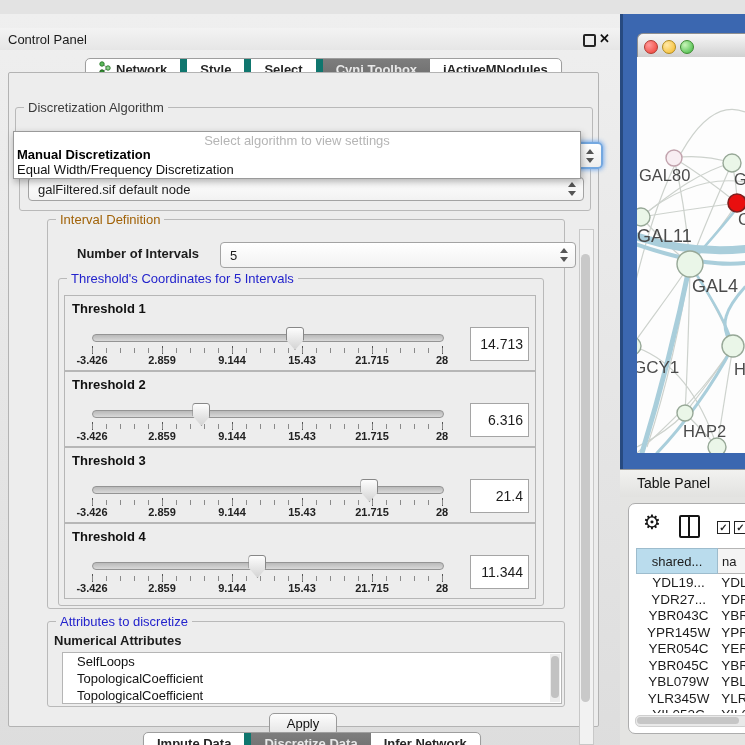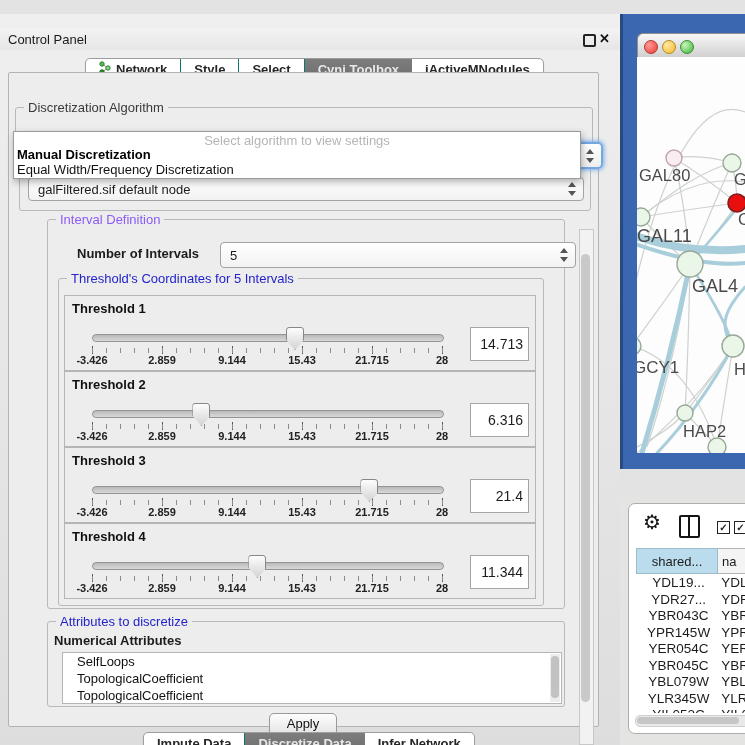--- a/index.html
+++ b/index.html
@@ -11,36 +11,36 @@
   .cpanel{left:0;top:0;width:620px;height:745px;background:linear-gradient(#efefef,#dddddd);}
   .cp-titlebar{left:0;top:0;width:620px;height:22px;background:linear-gradient(#f3f3f3,#e6e6e6);}
   .cp-title{left:8px;top:4px;font-size:13px;color:#1a1a1a;}
   .float-btn{left:583px;top:6px;width:9px;height:9px;border:2px solid #222;border-radius:2px;}
   .close-btn{left:599px;top:3px;font-size:13px;font-weight:bold;color:#111;}
 
   
   .seg{display:flex;background:#fff;border:1px solid #9e9e9e;border-radius:5px;height:21px;
        overflow:hidden;box-shadow:0 1px 1px rgba(0,0,0,.12);}
   .seg .tab{display:flex;align-items:center;padding:0 13px;font-size:13px;font-weight:600;
-       color:#262626;border-right:1px solid #0f766e;white-space:nowrap;}
+       color:#262626;border-right:7px solid #0f766e;white-space:nowrap;}
   .seg .tab:last-child{border-right:none;}
   .seg .tab.sel{background:linear-gradient(#7d7d7d,#6d6d6d);color:#e9e9e9;border-right:none;}
   .top-tabs{left:85px;top:30px;}
   .bottom-tabs{left:143px;top:704px;}
   .net-ico{margin-right:5px;}
 
   
   .main{left:8px;top:44px;width:589px;height:653px;background:#ededed;
         border:1px solid #b3b3b3;border-radius:2px;}
 
   .group{position:absolute;border:1px solid #b9b9b9;border-radius:3px;}
   .gtitle{position:absolute;top:-8px;left:8px;background:#ededed;padding:0 4px;
           font-size:13px;white-space:nowrap;}
   .t-dark{color:#3a3a3a;}
-  .t-green{color:#8b5cf6;}
+  .t-green{color:#a16207;}
   .t-blue{color:#2323cc;}
 
   .combo{position:absolute;background:linear-gradient(#ffffff,#f2f2f2);border:1px solid #a3a3a3;
          border-radius:4px;font-size:13px;display:flex;align-items:center;padding-left:9px;}
   .stepper{position:absolute;right:6px;top:50%;transform:translateY(-50%);width:9px;height:14px;}
   .stepper:before,.stepper:after{content:"";position:absolute;left:0;border-left:4.5px solid transparent;
          border-right:4.5px solid transparent;}
   .stepper:before{top:0;border-bottom:5px solid #555;}
   .stepper:after{bottom:0;border-top:5px solid #555;}
 
@@ -355,20 +355,23 @@
           <text x="55" y="235" font-size="18">GAL4</text>
           <text x="-4" y="316" font-size="17">GCY1</text>
           <text x="97" y="318">H</text>
           <text x="46" y="380">HAP2</text>
           <text x="101" y="168">C</text>
         </g>
       </svg>
     </div>
   </div>
 
+  <div class="abs tp-bar">
+    <div class="tp-title">Table Panel</div>
+  </div>
   <div class="abs tp-bg"></div>
   <div class="abs tp-card">
     <div class="gear">⚙</div>
     <div class="col-icon"></div>
     <div class="chk c1">✓</div>
     <div class="chk c2">✓</div>
 
     <div class="tbl-head">
       <div class="th-cell selcol">shared...</div>
       <div class="th-cell c2">na</div>

